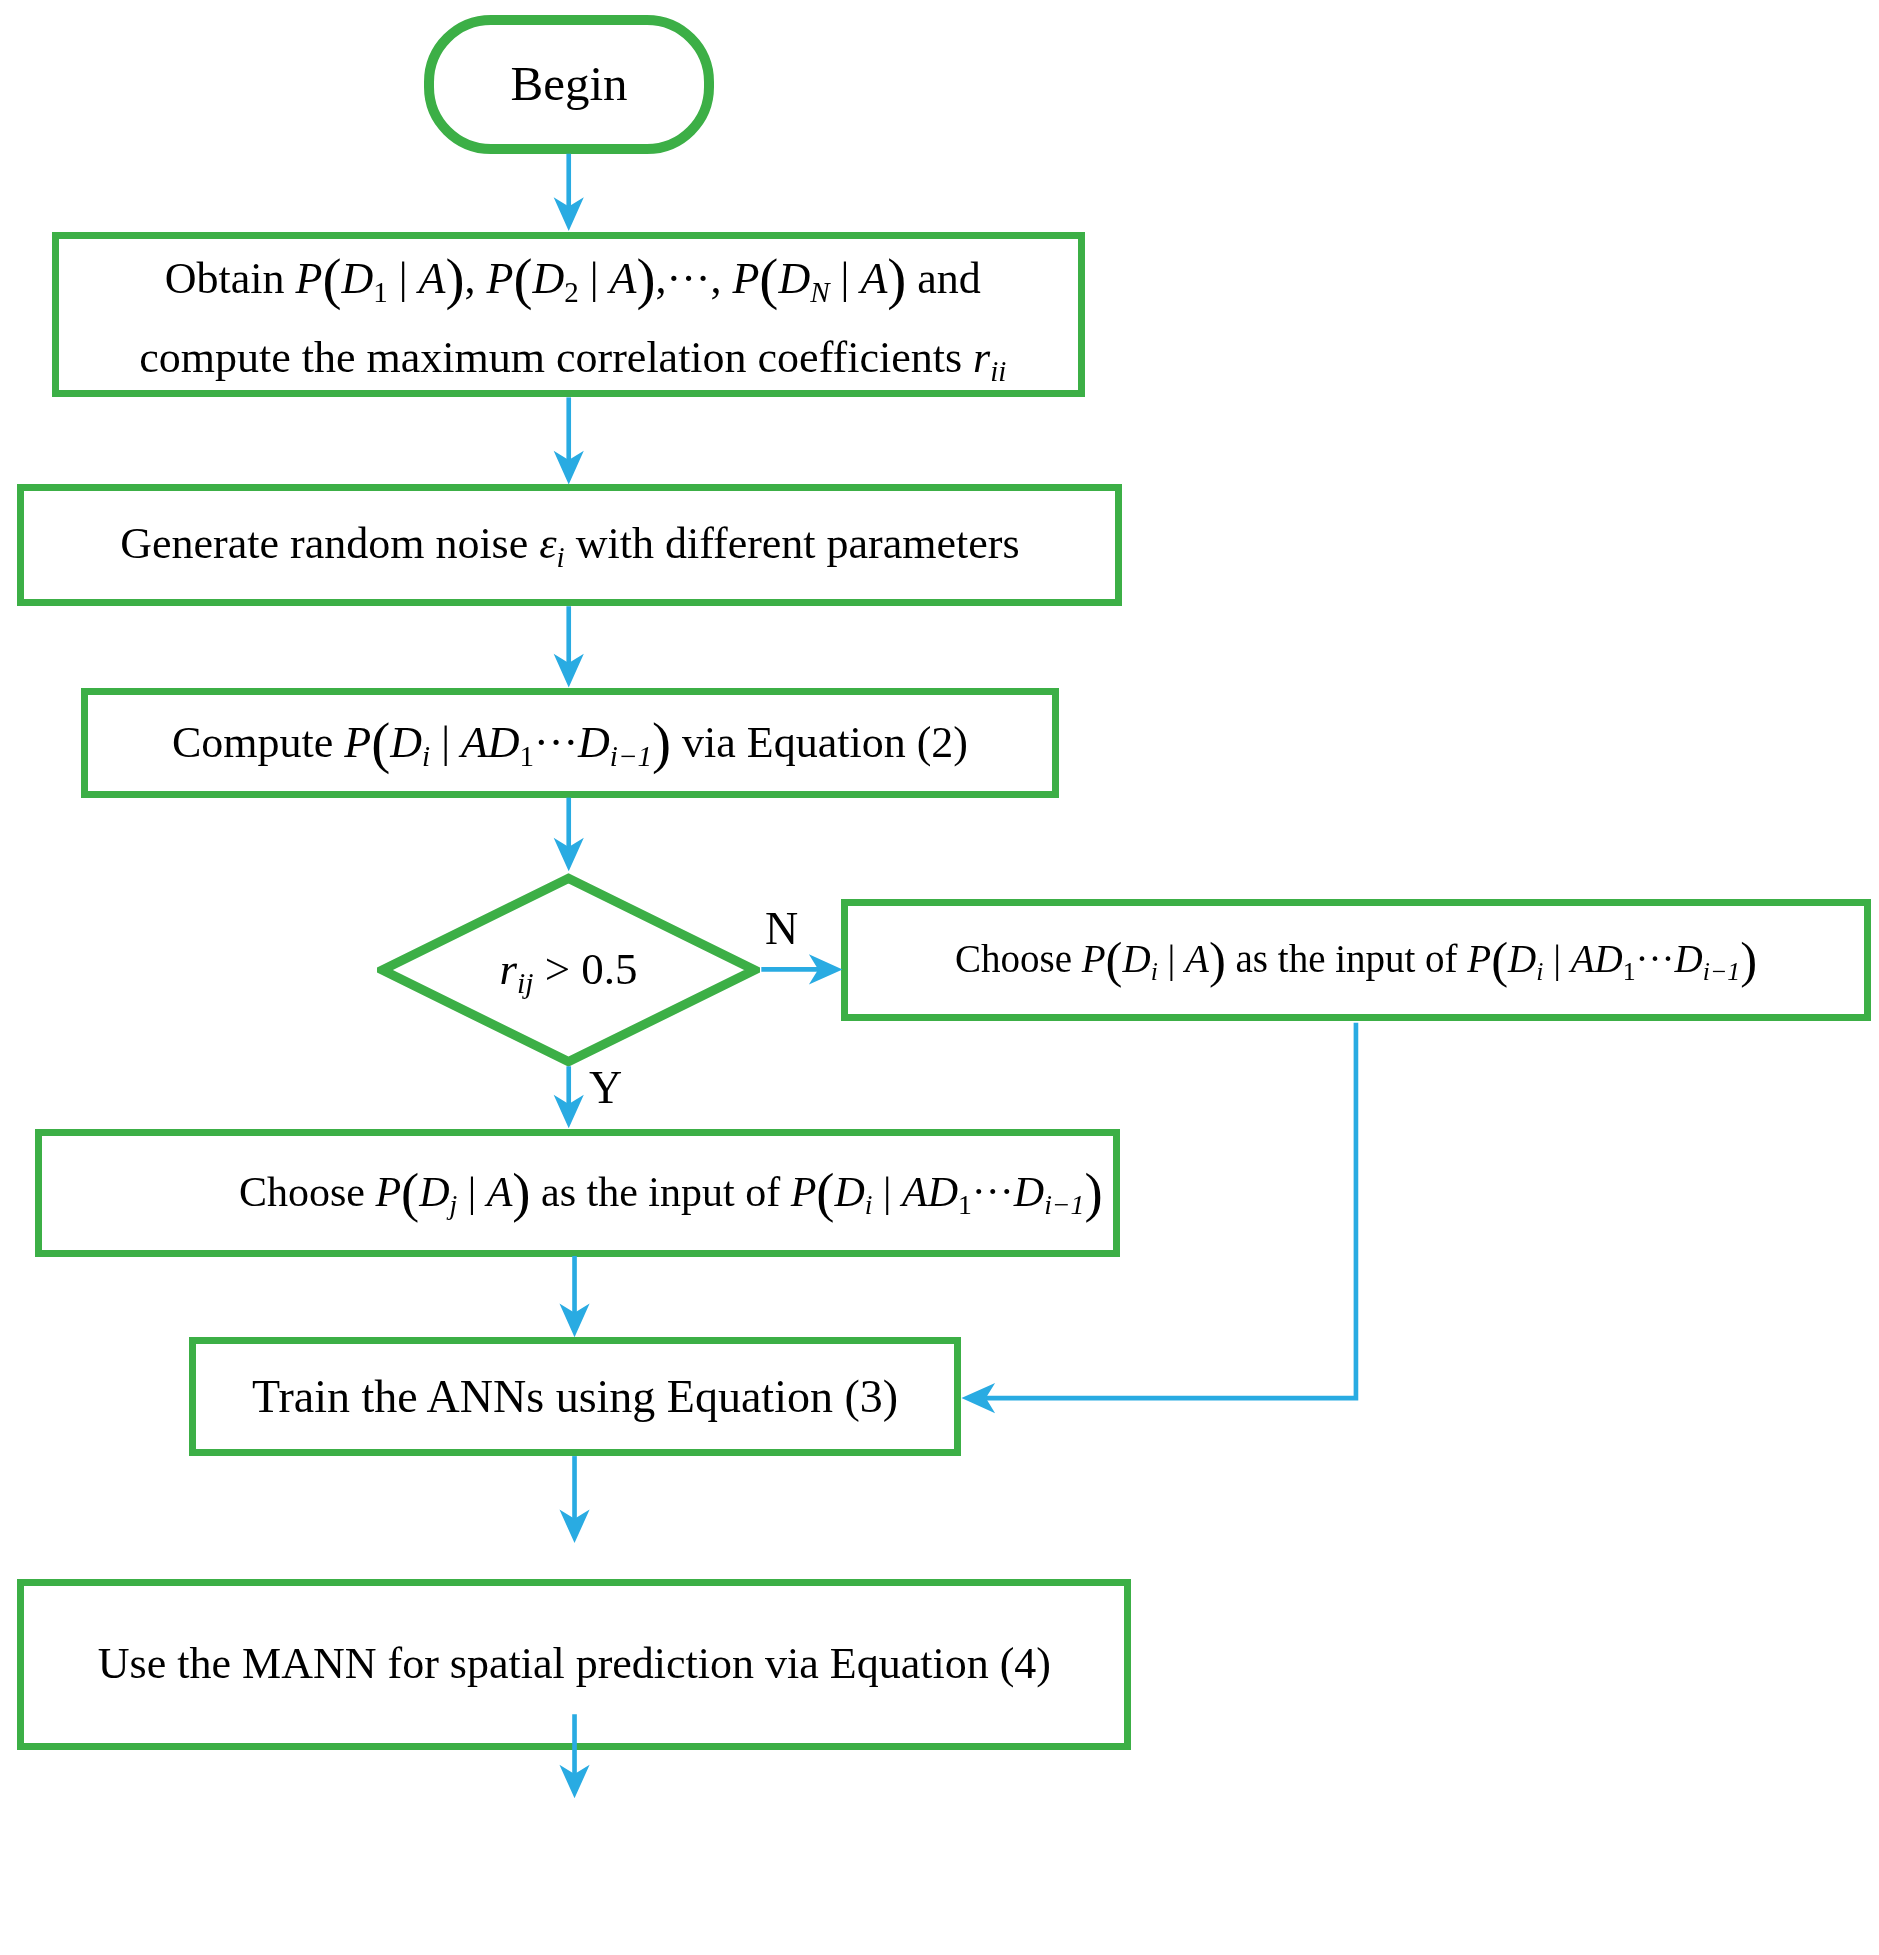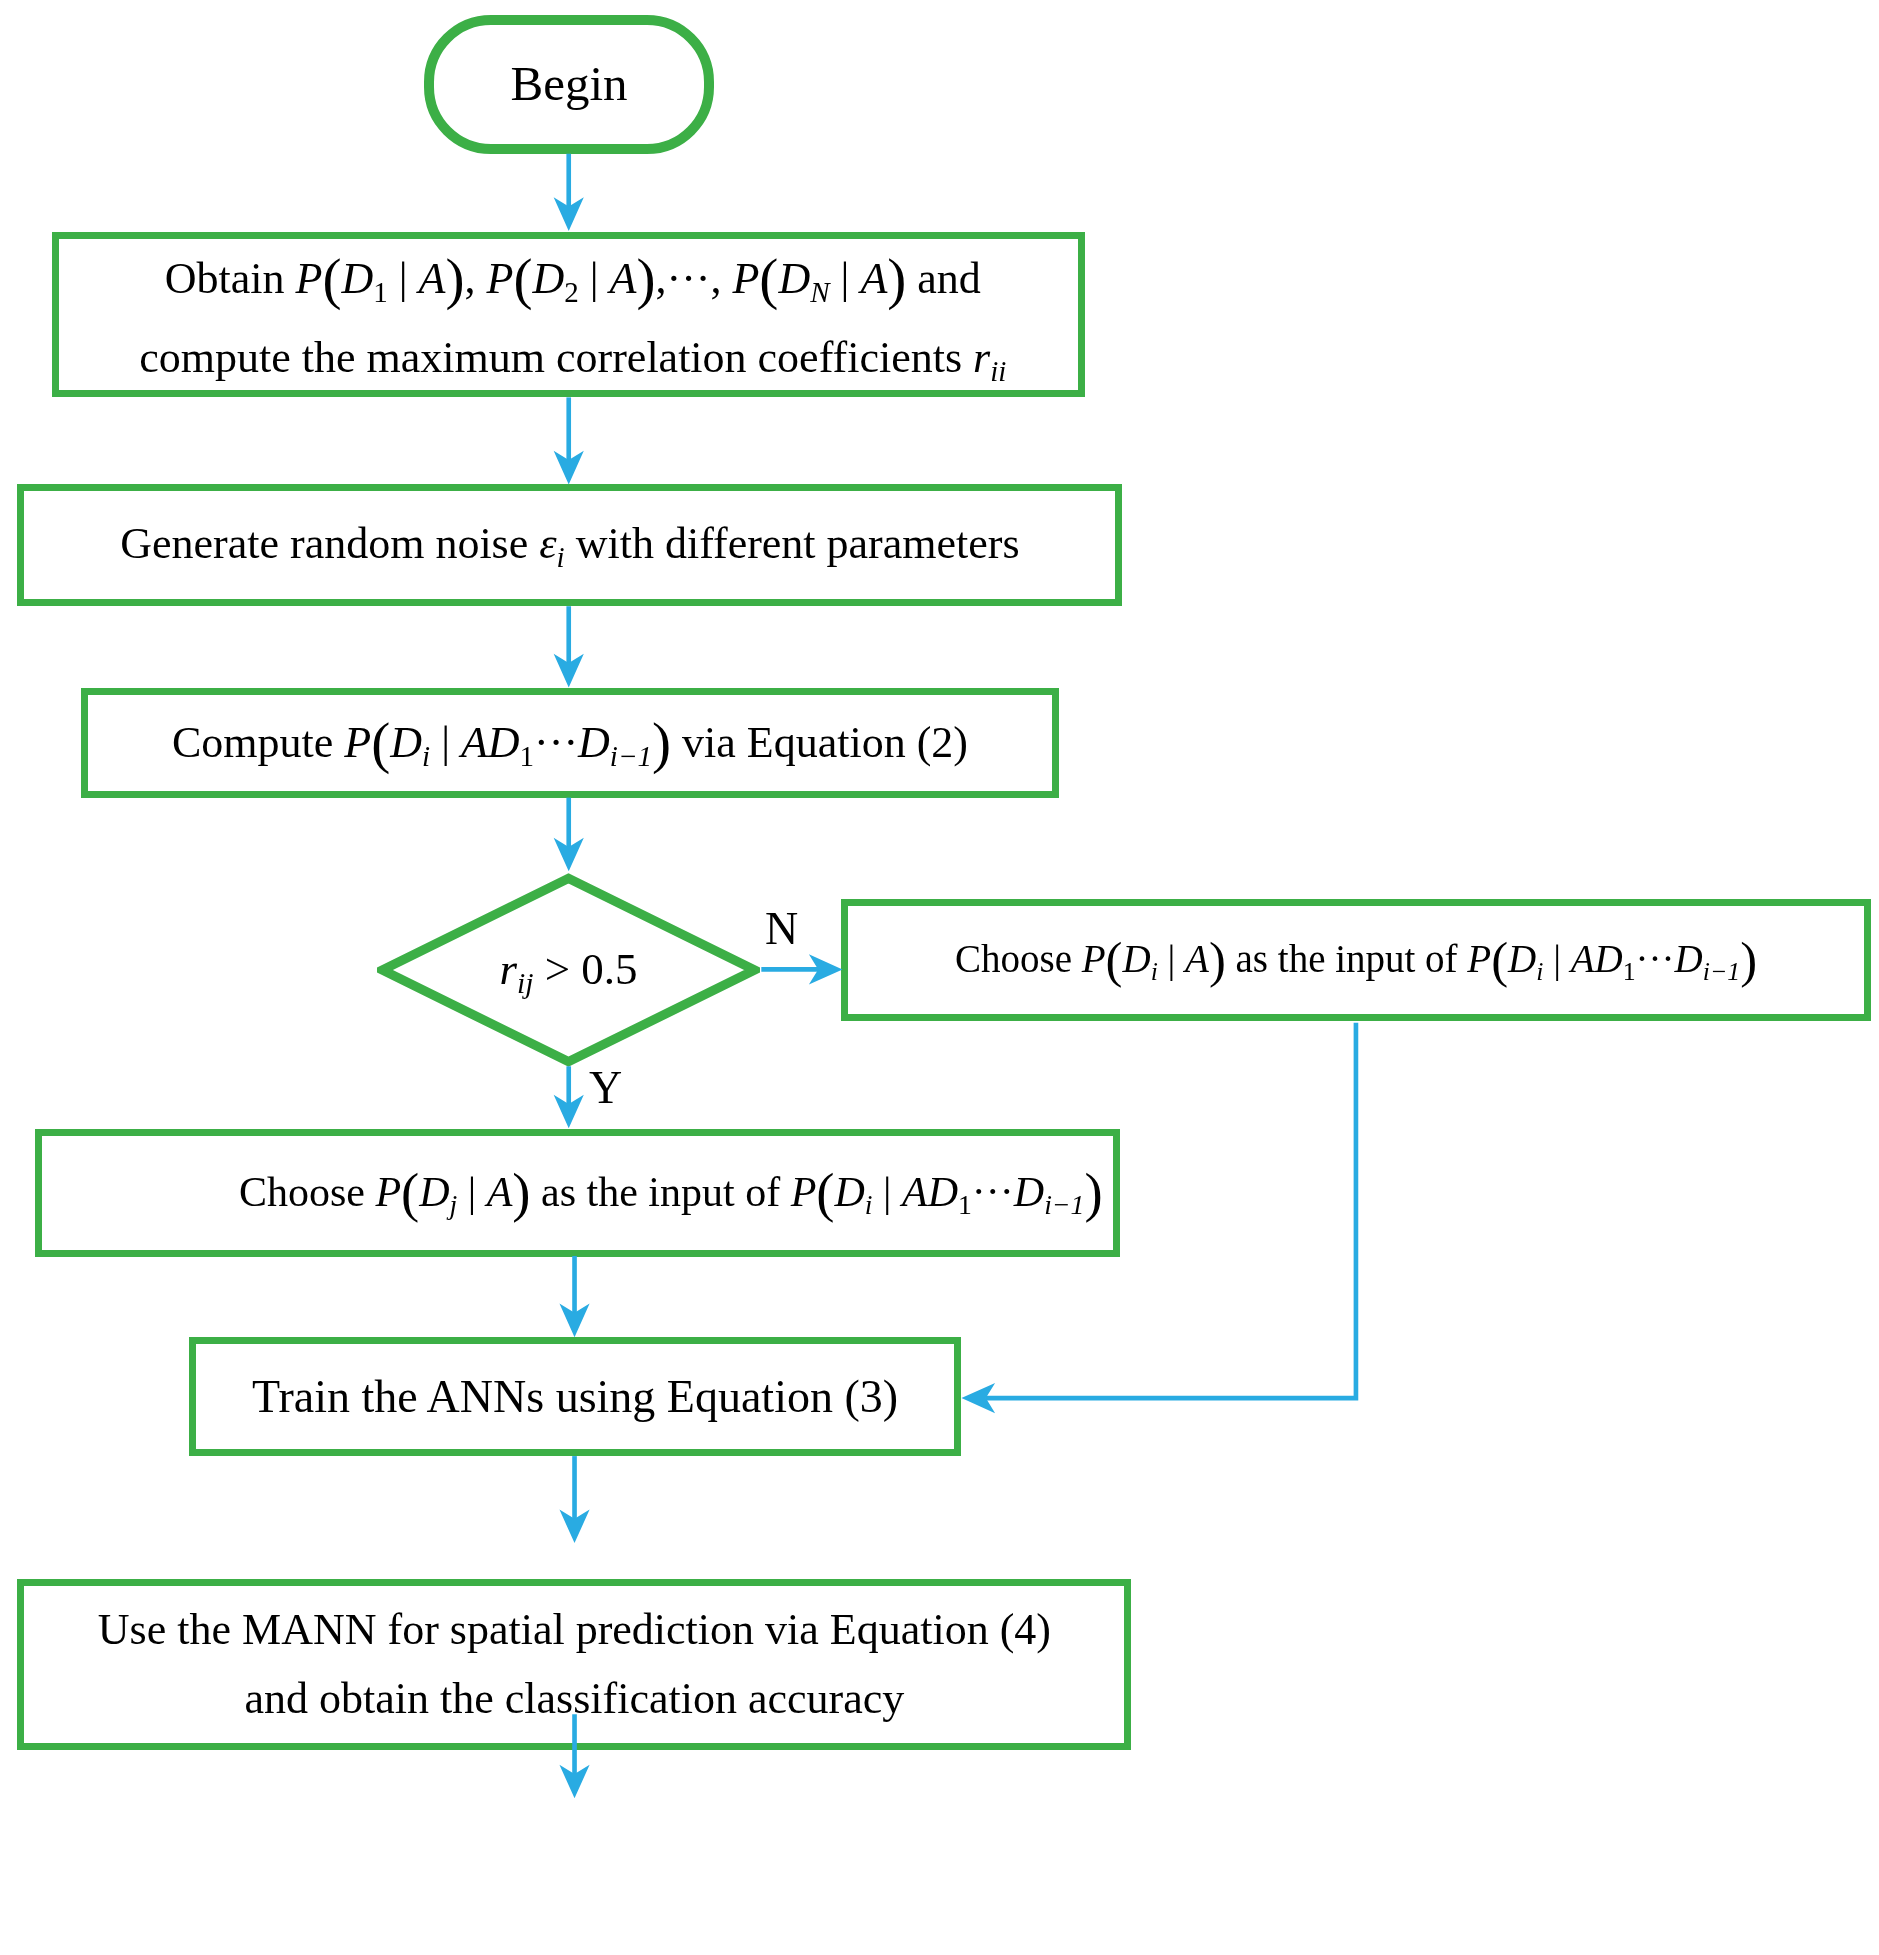--- a/index.html
+++ b/index.html
@@ -91,21 +91,20 @@
   <div class="node process" id="node-choose-y">
       <div class="rline"><span>Choose </span><span class="it">P</span><span class="bigp">(</span><span class="it">D</span><span class="sub it">j</span><span> | </span><span class="it">A</span><span class="bigp">)</span><span> as the input of </span><span class="it">P</span><span class="bigp">(</span><span class="it">D</span><span class="sub it">i</span><span> | </span><span class="it">AD</span><span class="sub">1</span><span>···</span><span class="it">D</span><span class="sub it">i−1</span><span class="bigp">)</span></div>
     </div>
 
   <div class="node process" id="node-train">
       <div class="rline"><span>Train the ANNs using Equation (3)</span></div>
     </div>
 
   <div class="node process" id="node-mann">
       <div class="rline"><span>Use the MANN for spatial prediction via Equation (4)</span></div>
-      <div class="rline"><span>and obtain the classification accuracy</span></div>
     </div>
 
 
   <div class="branch-label" id="label-n">N</div>
   <div class="branch-label" id="label-y">Y</div>
 
   <svg id="connectors" viewBox="0 0 3240 3370" xmlns="http://www.w3.org/2000/svg">
 
     <path class="edge" d="M980,265 V358"></path>
     <polygon class="head" points="980,398 954,340 980,356 1006,340"></polygon>

